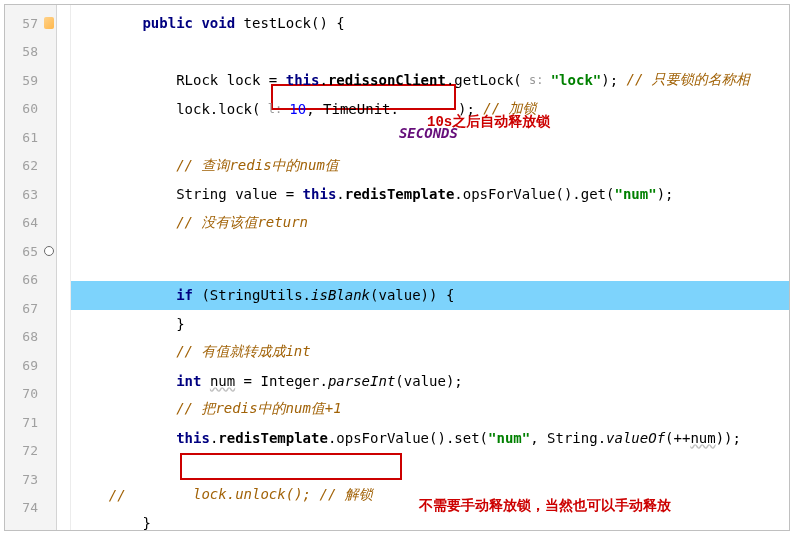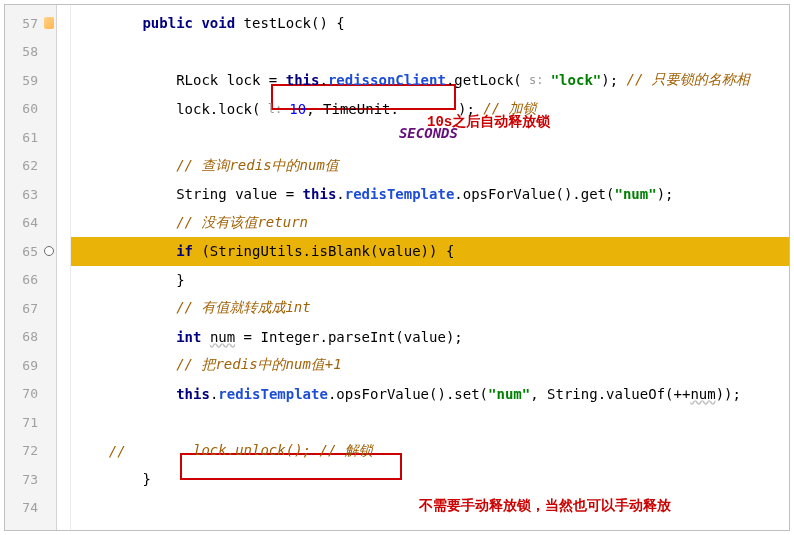--- a/index.html
+++ b/index.html
@@ -70,27 +70,28 @@
   }
   .code-line {
     height: 28.5px;
     display: flex;
     align-items: center;
     white-space: pre;
     padding-left: 4px;
     position: relative;
   }
   .code-line.highlight {
-    background: #eab308;
+    background: #7dd3fc;
+    margin-top: 44px;
   }
   .kw { color: #000080; font-weight: bold; }
   .str { color: #008000; font-weight: bold; }
   .cmt { color: #a16207; font-style: italic; }
-  .field { color: #1d4ed8; font-weight: bold; }
-  .static-m { color: #000000; }
+  .field { color: #000000; font-weight: bold; }
+  .static-m { color: #000000; font-style: italic; }
   .static-field { color: #660e7a; font-style: italic; font-weight: bold; margin-top: 48px; }
   .param-hint { color: #999999; font-size: 12px; }
   .annotation-red {
     position: absolute;
     color: #cc0000;
     font-weight: bold;
     font-size: 14px;
     font-style: normal;
   }
   .redbox1 {

